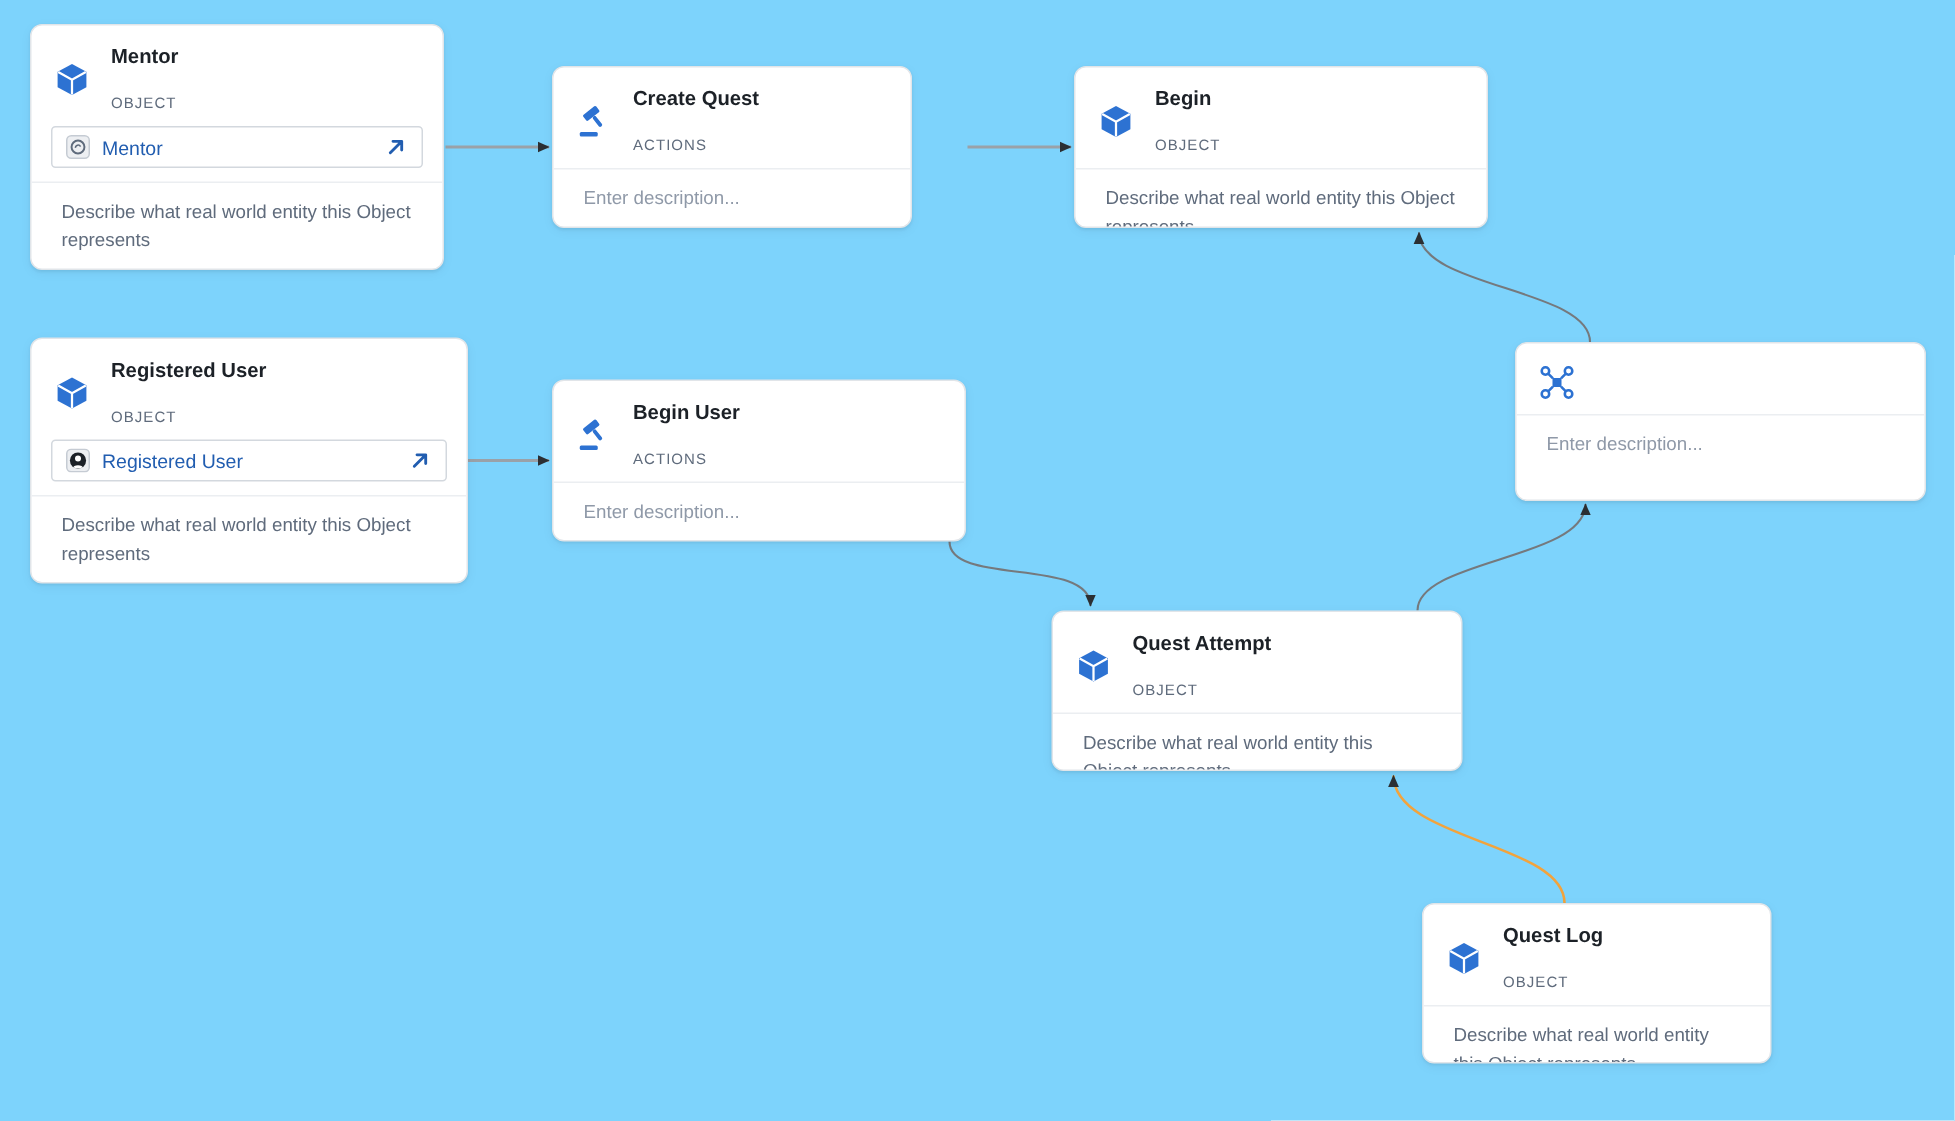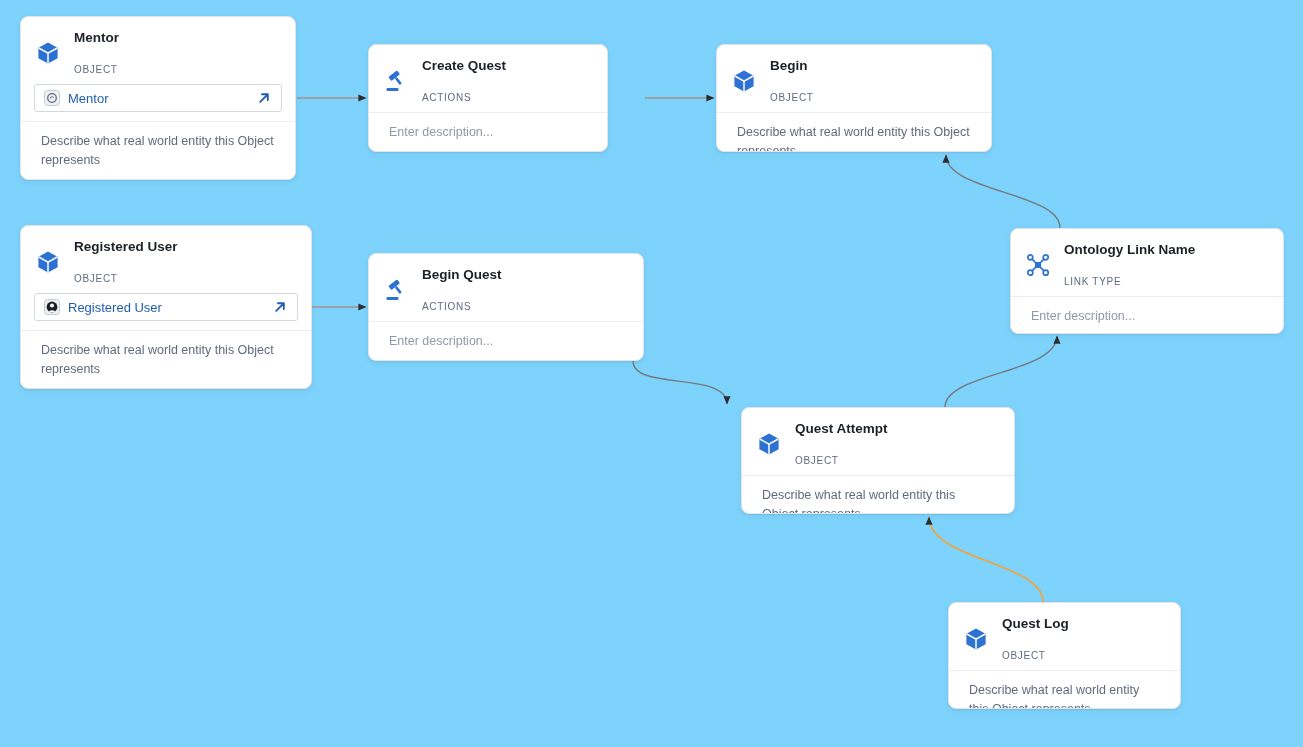--- a/index.html
+++ b/index.html
@@ -7,21 +7,21 @@
   .edges{position:absolute;left:0;top:0;z-index:1;}
   .node{position:absolute;z-index:2;box-sizing:border-box;background:#fff;
         border:1px solid #e1e5e9;border-radius:8px;overflow:hidden;
         box-shadow:0 1px 2px rgba(17,20,24,.07),0 2px 8px rgba(17,20,24,.05);}
   .n-mentor{left:20px;top:16px;width:276px;height:164px}
   .n-create-quest{left:368px;top:44px;width:240px;height:108px}
   .n-quest{left:716px;top:44px;width:276px;height:108px}
   .n-registered-user{left:20px;top:225px;width:292px;height:164px}
   .n-begin-quest{left:368px;top:253px;width:276px;height:108px}
   .n-ontology-link{left:1010px;top:228px;width:274px;height:106px}
-  .n-quest-attempt{left:741px;top:407px;width:274px;height:107px}
+  .n-quest-attempt{left:701px;top:407px;width:274px;height:107px}
   .n-quest-log{left:948px;top:602px;width:233px;height:107px}
 
   .node-header{display:flex;align-items:center;gap:13px;padding:13px 16px 8px 14px;}
   .node-icon{width:26px;height:26px;flex:none;display:flex;align-items:center;justify-content:center;}
   .titles{display:flex;flex-direction:column;min-width:0;}
   .node-title{font-size:13.5px;font-weight:bold;color:#1c2127;line-height:16px;}
   .node-type{font-size:10px;color:#5f6b7c;letter-spacing:.7px;line-height:13px;margin-top:17px;}
 
   .chip-row{margin:0 13px 9px;}
   .chip{display:flex;align-items:center;gap:8px;height:28px;box-sizing:border-box;
@@ -174,21 +174,21 @@
       <span class="node-icon">
         <svg width="24" height="24" viewBox="0 0 24 24">
             <g transform="rotate(-38 12 9)" fill="#2d72d2">
               <rect x="6.5" y="3.5" width="11" height="5" rx="1"></rect>
               <rect x="10.7" y="8.5" width="2.6" height="8.5" rx="1.2"></rect>
             </g>
             <rect x="2.5" y="19" width="12" height="3" rx="1" fill="#2d72d2"></rect>
           </svg>
       </span>
       <div class="titles">
-        <div class="node-title">Begin Quest</div>
+        <div class="node-title">Begin User</div>
         <div class="node-type">ACTIONS</div>
       </div>
     </div>
     <div class="node-body">
       <p class="desc placeholder">Enter description...</p>
     </div>
   </div>
 
   <div class="node n-ontology-link">
     <div class="node-header">
@@ -197,24 +197,20 @@
             <g stroke="#2d72d2" stroke-width="1.7" fill="none">
               <circle cx="4.3" cy="4.3" r="2.5"></circle>
               <circle cx="19.7" cy="4.3" r="2.5"></circle>
               <circle cx="4.3" cy="19.7" r="2.5"></circle>
               <circle cx="19.7" cy="19.7" r="2.5"></circle>
               <path d="M6.1 6.1 L9.3 9.3 M17.9 6.1 L14.7 9.3 M6.1 17.9 L9.3 14.7 M17.9 17.9 L14.7 14.7"></path>
             </g>
             <rect x="9" y="9" width="6" height="6" fill="#2d72d2"></rect>
           </svg>
       </span>
-      <div class="titles">
-        <div class="node-title">Ontology Link Name</div>
-        <div class="node-type">LINK TYPE</div>
-      </div>
     </div>
     <div class="node-body">
       <p class="desc placeholder">Enter description...</p>
     </div>
   </div>
 
   <div class="node n-quest-attempt">
     <div class="node-header">
       <span class="node-icon">
         <svg width="24" height="24" viewBox="0 0 24 24">

